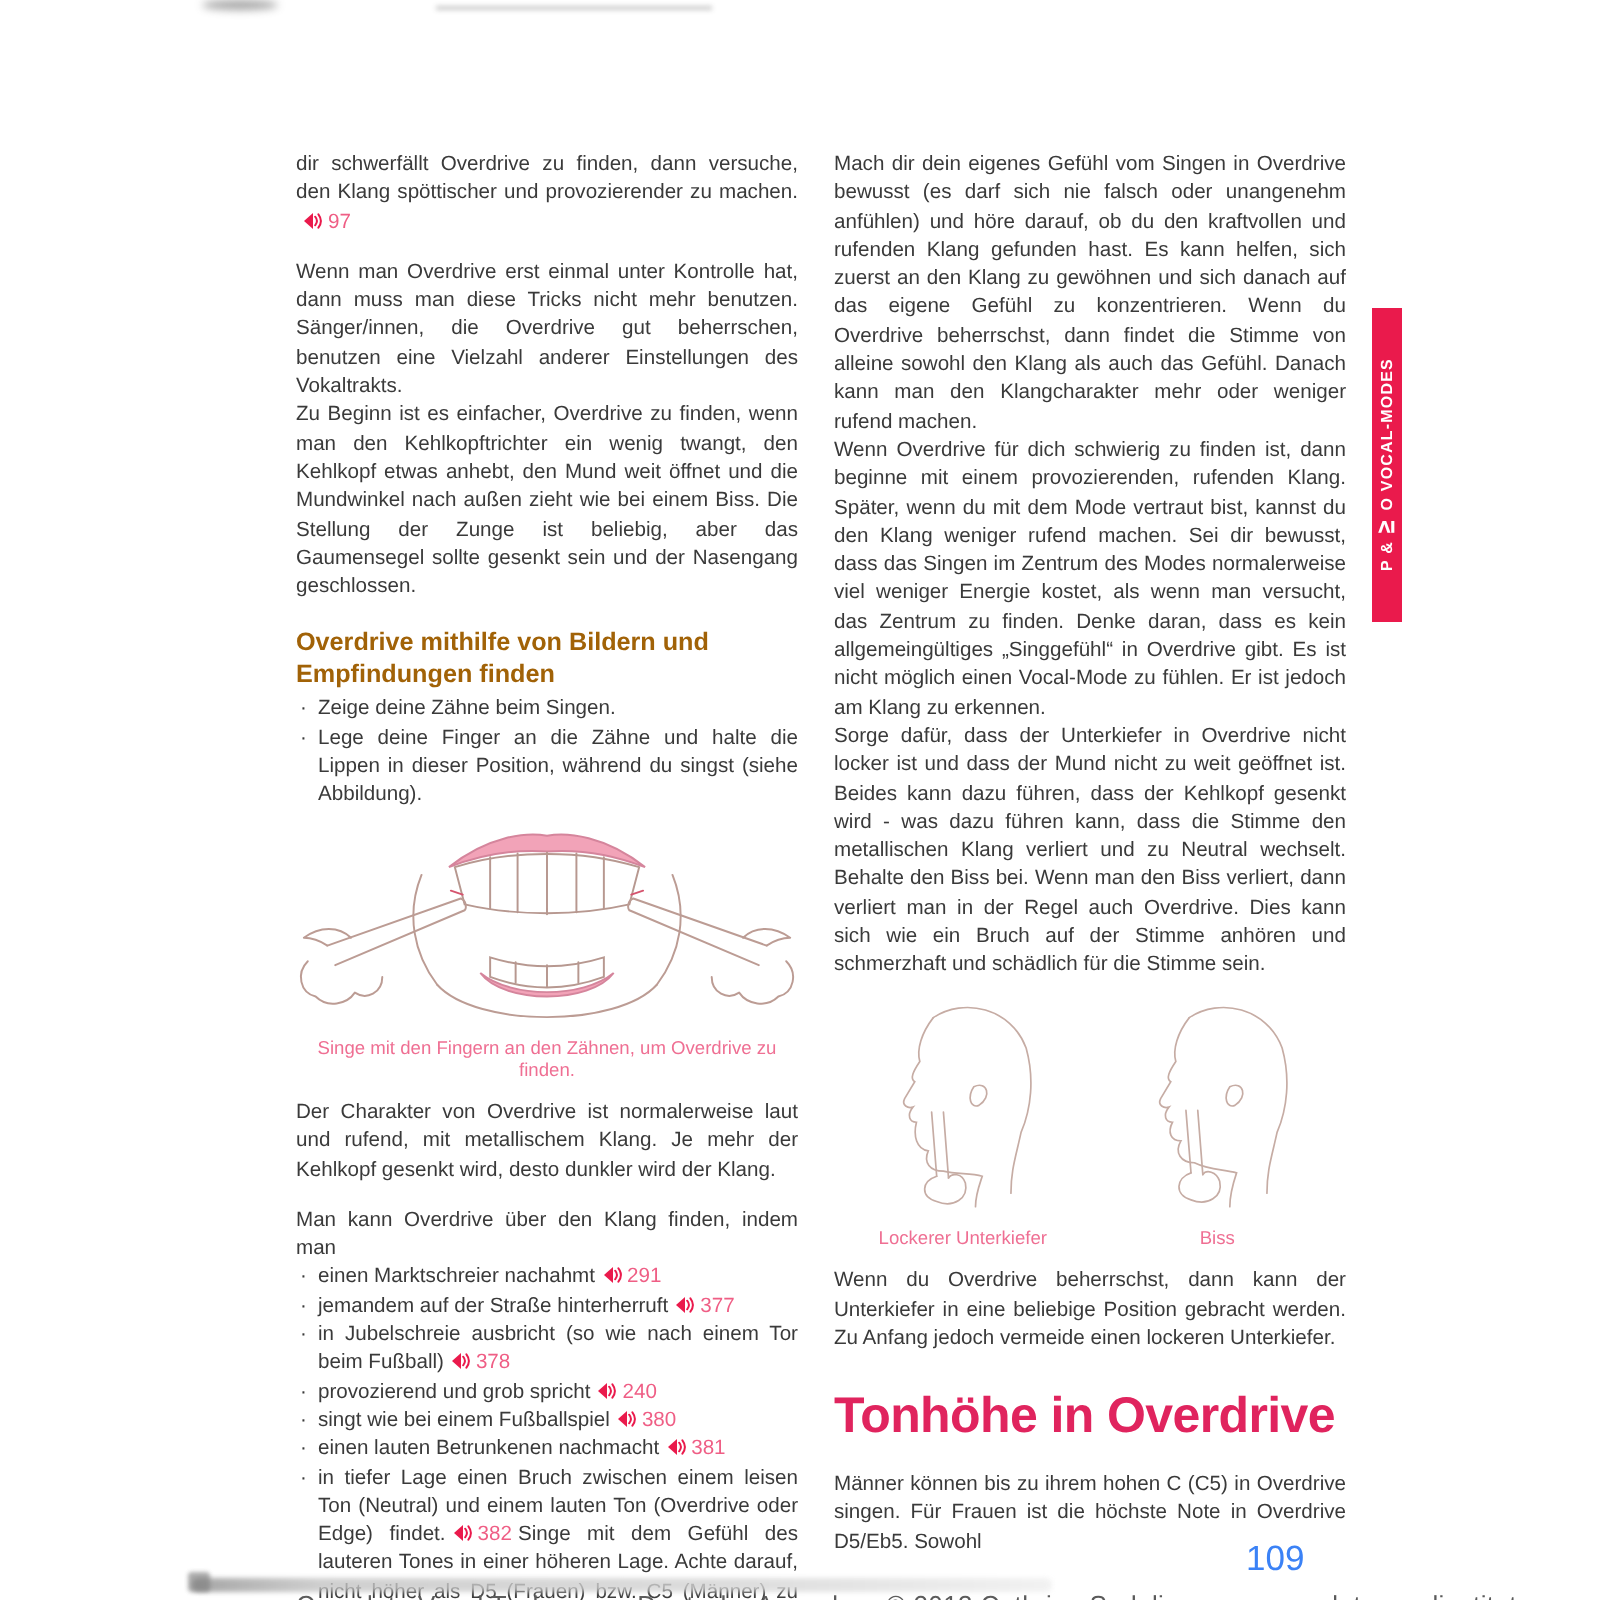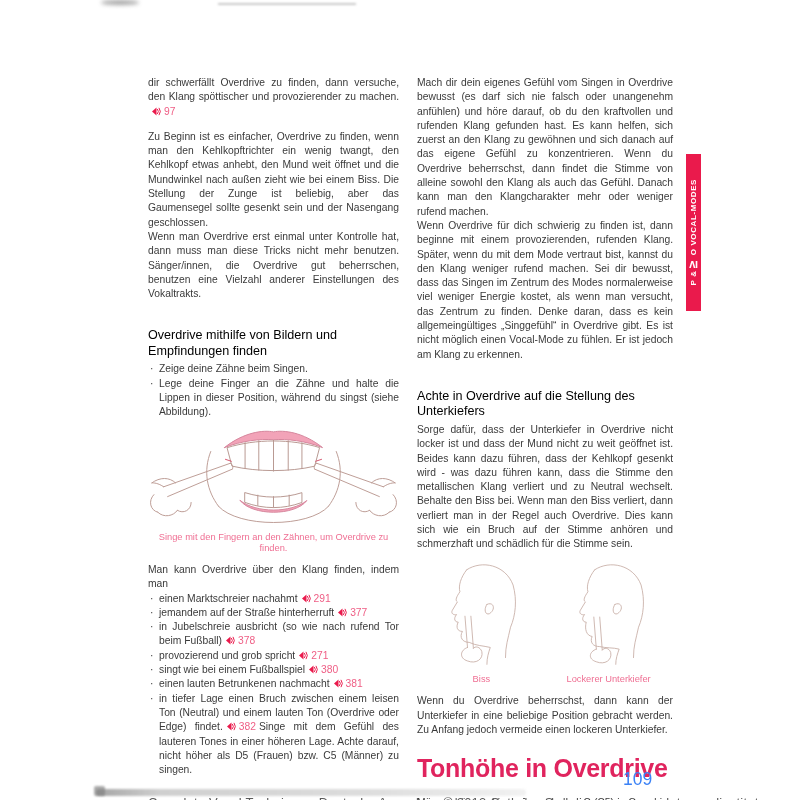--- a/index.html
+++ b/index.html
@@ -16,21 +16,21 @@
   .shadow-bottom{position:absolute;left:96px;top:789px;width:430px;height:7px;border-radius:3px;opacity:.8;filter:blur(1.3px);
     background:linear-gradient(to right,#8f8f8f,#c4c4c4 15%,#d6d6d6 65%,#efefef);}
   .shadow-notch{position:absolute;left:94px;top:786px;width:11px;height:10px;background:#808080;filter:blur(1px);opacity:.65;border-radius:2px;}
 
   
   .col{position:absolute;top:76px;font-size:10.3px;line-height:14.3px;text-align:justify;color:#3a3a3a;}
   .col-left{left:148px;width:251px;}
   .col-right{left:417px;width:256px;}
   .col p{margin:0;}
   .mb{margin-bottom:11px !important;}
-  h3{font-size:12.6px;line-height:15.5px;margin:27px 0 3px 0;color:#000000;font-weight:400;text-align:left;}
+  h3{font-size:12.6px;line-height:15.5px;margin:13px 0 3px 0;color:#a16207;font-weight:700;text-align:left;}
   .big-heading{font-size:25px;line-height:27px;margin:18px 0 14px 0;color:#e0245e;font-weight:700;text-align:left;letter-spacing:-0.3px;}
 
   
   .bullets{margin:0 0 2px 0;}
   .bullet{position:relative;padding-left:11px;}
   .bullet .dot{position:absolute;left:2px;top:0;color:#3a3a3a;}
 
   
   .audio{white-space:nowrap;margin-left:3px;}
   .audio svg{vertical-align:-1px;}
@@ -60,22 +60,22 @@
 
 <div class="sheet">
   <div class="smudge-a"></div>
   <div class="smudge-b"></div>
 
   <div class="col col-left">
     <p class="mb"><span>dir schwerfällt Overdrive zu finden, dann versuche, den Klang spöttischer und provozierender zu machen.</span><span class="audio"><svg width="11" height="9" viewBox="0 0 12 10">
             <polygon points="6,0.5 6,9.5 1,5" fill="#ea1a4c"></polygon>
             <path d="M7.2,2.6 Q9.2,5 7.2,7.4 M9,1.3 Q11.8,5 9,8.7" stroke="#ea1a4c" fill="none" stroke-width="1.1" stroke-linecap="round"></path>
           </svg><span class="audio-num">97</span></span></p>
+    <p>Wenn man Overdrive erst einmal unter Kontrolle hat, dann muss man diese Tricks nicht mehr benutzen. Sänger/innen, die Overdrive gut beherrschen, benutzen eine Vielzahl anderer Einstellungen des Vokaltrakts.</p>
     <p>Zu Beginn ist es einfacher, Overdrive zu finden, wenn man den Kehlkopftrichter ein wenig twangt, den Kehlkopf etwas anhebt, den Mund weit öffnet und die Mundwinkel nach außen zieht wie bei einem Biss. Die Stellung der Zunge ist beliebig, aber das Gaumensegel sollte gesenkt sein und der Nasengang geschlossen.</p>
-    <p>Wenn man Overdrive erst einmal unter Kontrolle hat, dann muss man diese Tricks nicht mehr benutzen. Sänger/innen, die Overdrive gut beherrschen, benutzen eine Vielzahl anderer Einstellungen des Vokaltrakts.</p>
 
     <h3>Overdrive mithilfe von Bildern und Empfindungen finden</h3>
     <div class="bullets">
       <div class="bullet"><span class="dot">·</span><span>Zeige deine Zähne beim Singen.</span></div>
       <div class="bullet"><span class="dot">·</span><span>Lege deine Finger an die Zähne und halte die Lippen in dieser Position, während du singst (siehe Abbildung).</span></div>
     </div>
 
     <div class="figure">
       <svg width="251" height="100" viewBox="0 0 252 102" fill="none" stroke="#bc9c94" stroke-width="1" stroke-linecap="round">
 
@@ -96,80 +96,80 @@
 
         <path d="M14,62 L82,38 M18,72 L84,44 M82,38 C85,39 85,43 84,44"></path>
         <path d="M2,58 C10,52 20,52 26,58 M4,70 C-2,76 0,86 8,88 M8,88 C14,94 24,92 28,86 M28,86 C34,90 42,86 42,78 M14,62 C8,58 4,58 2,58"></path>
 
         <path d="M238,62 L170,38 M234,72 L168,44 M170,38 C167,39 167,43 168,44"></path>
         <path d="M250,58 C242,52 232,52 226,58 M248,70 C254,76 252,86 244,88 M244,88 C238,94 228,92 224,86 M224,86 C218,90 210,86 210,78 M238,62 C244,58 248,58 250,58"></path>
       </svg>
     </div>
     <div class="fig-caption">Singe mit den Fingern an den Zähnen, um Overdrive zu finden.</div>
 
+    <p class="mb">Der Charakter von Overdrive ist normalerweise laut und rufend, mit metallischem Klang. Je mehr der Kehlkopf gesenkt wird, desto dunkler wird der Klang.</p>
     <p>Man kann Overdrive über den Klang finden, indem man</p>
     <div class="bullets">
       <div class="bullet"><span class="dot">·</span><span>einen Marktschreier nachahmt</span><span class="audio"><svg width="11" height="9" viewBox="0 0 12 10">
               <polygon points="6,0.5 6,9.5 1,5" fill="#ea1a4c"></polygon>
               <path d="M7.2,2.6 Q9.2,5 7.2,7.4 M9,1.3 Q11.8,5 9,8.7" stroke="#ea1a4c" fill="none" stroke-width="1.1" stroke-linecap="round"></path>
             </svg><span class="audio-num">291</span></span></div>
       <div class="bullet"><span class="dot">·</span><span>jemandem auf der Straße hinterherruft</span><span class="audio"><svg width="11" height="9" viewBox="0 0 12 10">
               <polygon points="6,0.5 6,9.5 1,5" fill="#ea1a4c"></polygon>
               <path d="M7.2,2.6 Q9.2,5 7.2,7.4 M9,1.3 Q11.8,5 9,8.7" stroke="#ea1a4c" fill="none" stroke-width="1.1" stroke-linecap="round"></path>
             </svg><span class="audio-num">377</span></span></div>
-      <div class="bullet"><span class="dot">·</span><span>in Jubelschreie ausbricht (so wie nach rufend Tor beim Fußball)</span><span class="audio"><svg width="11" height="9" viewBox="0 0 12 10">
+      <div class="bullet"><span class="dot">·</span><span>in Jubelschreie ausbricht (so wie nach einem Tor beim Fußball)</span><span class="audio"><svg width="11" height="9" viewBox="0 0 12 10">
               <polygon points="6,0.5 6,9.5 1,5" fill="#ea1a4c"></polygon>
               <path d="M7.2,2.6 Q9.2,5 7.2,7.4 M9,1.3 Q11.8,5 9,8.7" stroke="#ea1a4c" fill="none" stroke-width="1.1" stroke-linecap="round"></path>
             </svg><span class="audio-num">378</span></span></div>
       <div class="bullet"><span class="dot">·</span><span>provozierend und grob spricht</span><span class="audio"><svg width="11" height="9" viewBox="0 0 12 10">
               <polygon points="6,0.5 6,9.5 1,5" fill="#ea1a4c"></polygon>
               <path d="M7.2,2.6 Q9.2,5 7.2,7.4 M9,1.3 Q11.8,5 9,8.7" stroke="#ea1a4c" fill="none" stroke-width="1.1" stroke-linecap="round"></path>
-            </svg><span class="audio-num">271</span></span></div>
+            </svg><span class="audio-num">240</span></span></div>
       <div class="bullet"><span class="dot">·</span><span>singt wie bei einem Fußballspiel</span><span class="audio"><svg width="11" height="9" viewBox="0 0 12 10">
               <polygon points="6,0.5 6,9.5 1,5" fill="#ea1a4c"></polygon>
               <path d="M7.2,2.6 Q9.2,5 7.2,7.4 M9,1.3 Q11.8,5 9,8.7" stroke="#ea1a4c" fill="none" stroke-width="1.1" stroke-linecap="round"></path>
             </svg><span class="audio-num">380</span></span></div>
       <div class="bullet"><span class="dot">·</span><span>einen lauten Betrunkenen nachmacht</span><span class="audio"><svg width="11" height="9" viewBox="0 0 12 10">
               <polygon points="6,0.5 6,9.5 1,5" fill="#ea1a4c"></polygon>
               <path d="M7.2,2.6 Q9.2,5 7.2,7.4 M9,1.3 Q11.8,5 9,8.7" stroke="#ea1a4c" fill="none" stroke-width="1.1" stroke-linecap="round"></path>
             </svg><span class="audio-num">381</span></span></div>
       <div class="bullet"><span class="dot">·</span><span>in tiefer Lage einen Bruch zwischen einem leisen Ton (Neutral) und einem lauten Ton (Overdrive oder Edge) findet.</span><span class="audio"><svg width="11" height="9" viewBox="0 0 12 10">
               <polygon points="6,0.5 6,9.5 1,5" fill="#ea1a4c"></polygon>
               <path d="M7.2,2.6 Q9.2,5 7.2,7.4 M9,1.3 Q11.8,5 9,8.7" stroke="#ea1a4c" fill="none" stroke-width="1.1" stroke-linecap="round"></path>
             </svg><span class="audio-num">382</span></span><span class="after">Singe mit dem Gefühl des lauteren Tones in einer höheren Lage. Achte darauf, nicht höher als D5 (Frauen) bzw. C5 (Männer) zu singen.</span></div>
     </div>
   </div>
 
   <div class="col col-right">
     <p>Mach dir dein eigenes Gefühl vom Singen in Overdrive bewusst (es darf sich nie falsch oder unangenehm anfühlen) und höre darauf, ob du den kraftvollen und rufenden Klang gefunden hast. Es kann helfen, sich zuerst an den Klang zu gewöhnen und sich danach auf das eigene Gefühl zu konzentrieren. Wenn du Overdrive beherrschst, dann findet die Stimme von alleine sowohl den Klang als auch das Gefühl. Danach kann man den Klangcharakter mehr oder weniger rufend machen.</p>
     <p>Wenn Overdrive für dich schwierig zu finden ist, dann beginne mit einem provozierenden, rufenden Klang. Später, wenn du mit dem Mode vertraut bist, kannst du den Klang weniger rufend machen. Sei dir bewusst, dass das Singen im Zentrum des Modes normalerweise viel weniger Energie kostet, als wenn man versucht, das Zentrum zu finden. Denke daran, dass es kein allgemeingültiges „Singgefühl“ in Overdrive gibt. Es ist nicht möglich einen Vocal-Mode zu fühlen. Er ist jedoch am Klang zu erkennen.</p>
 
-    <h3>Achte in Overdrive auf die Stellung des Unterkiefers</h3>
     <p>Sorge dafür, dass der Unterkiefer in Overdrive nicht locker ist und dass der Mund nicht zu weit geöffnet ist. Beides kann dazu führen, dass der Kehlkopf gesenkt wird - was dazu führen kann, dass die Stimme den metallischen Klang verliert und zu Neutral wechselt. Behalte den Biss bei. Wenn man den Biss verliert, dann verliert man in der Regel auch Overdrive. Dies kann sich wie ein Bruch auf der Stimme anhören und schmerzhaft und schädlich für die Stimme sein.</p>
 
     <div class="heads">
+      <div class="headfig">
+        <svg width="100" height="108" viewBox="0 0 110 128" fill="none" stroke="#c6aca4" stroke-width="1" stroke-linecap="round">
+          <path d="M38,14 C56,2 84,8 93,32 C98,50 96,68 90,82 C87,96 84,104 84,118"></path>
+          <path d="M38,14 C31,23 28,33 30,40 C26,46 24,50 27,52 L21,62 C19,66 23,68 26,67 C22,72 24,76 28,76 C26,84 28,92 35,93 C32,100 36,105 44,105 C52,107 60,106 67,108 C65,114 63,119 63,126"></path>
+          <path d="M62,55 C70,51 73,61 65,66 C60,68 58,61 62,55"></path>
+          <path d="M37,70 L40,108 M44,70 L47,109"></path>
+          <path d="M40,108 C31,111 30,120 40,123 C50,127 59,121 57,112 C55,106 49,106 47,109"></path>
+        </svg>
+        <div class="head-caption">Lockerer Unterkiefer</div>
+      </div>
       <div class="headfig">
         <svg width="100" height="108" viewBox="0 0 110 128" fill="none" stroke="#c6aca4" stroke-width="1" stroke-linecap="round">
           <path d="M38,14 C56,2 84,8 93,32 C98,50 96,68 90,82 C87,96 84,104 84,118"></path>
           <path d="M38,14 C31,23 28,33 30,40 C26,46 24,50 27,52 L21,62 C19,66 23,68 26,67 C22,72 24,76 28,76 C25,82 27,87 33,87 C29,94 33,100 41,100 C49,104 58,104 66,106 C64,112 62,118 62,126"></path>
           <path d="M62,55 C70,51 73,61 65,66 C60,68 58,61 62,55"></path>
           <path d="M36,69 L39,106 M43,69 L46,107"></path>
           <path d="M39,106 C30,109 29,119 39,122 C49,126 58,120 56,111 C54,105 48,104 46,107"></path>
         </svg>
         <div class="head-caption">Biss</div>
-      </div>
-      <div class="headfig">
-        <svg width="100" height="108" viewBox="0 0 110 128" fill="none" stroke="#c6aca4" stroke-width="1" stroke-linecap="round">
-          <path d="M38,14 C56,2 84,8 93,32 C98,50 96,68 90,82 C87,96 84,104 84,118"></path>
-          <path d="M38,14 C31,23 28,33 30,40 C26,46 24,50 27,52 L21,62 C19,66 23,68 26,67 C22,72 24,76 28,76 C26,84 28,92 35,93 C32,100 36,105 44,105 C52,107 60,106 67,108 C65,114 63,119 63,126"></path>
-          <path d="M62,55 C70,51 73,61 65,66 C60,68 58,61 62,55"></path>
-          <path d="M37,70 L40,108 M44,70 L47,109"></path>
-          <path d="M40,108 C31,111 30,120 40,123 C50,127 59,121 57,112 C55,106 49,106 47,109"></path>
-        </svg>
-        <div class="head-caption">Lockerer Unterkiefer</div>
       </div>
     </div>
 
     <p class="mb">Wenn du Overdrive beherrschst, dann kann der Unterkiefer in eine beliebige Position gebracht werden. Zu Anfang jedoch vermeide einen lockeren Unterkiefer.</p>
 
     <div class="big-heading">Tonhöhe in Overdrive</div>
     <p>Männer können bis zu ihrem hohen C (C5) in Overdrive singen. Für Frauen ist die höchste Note in Overdrive D5/Eb5. Sowohl</p>
   </div>
 
   <div class="side-tab">

